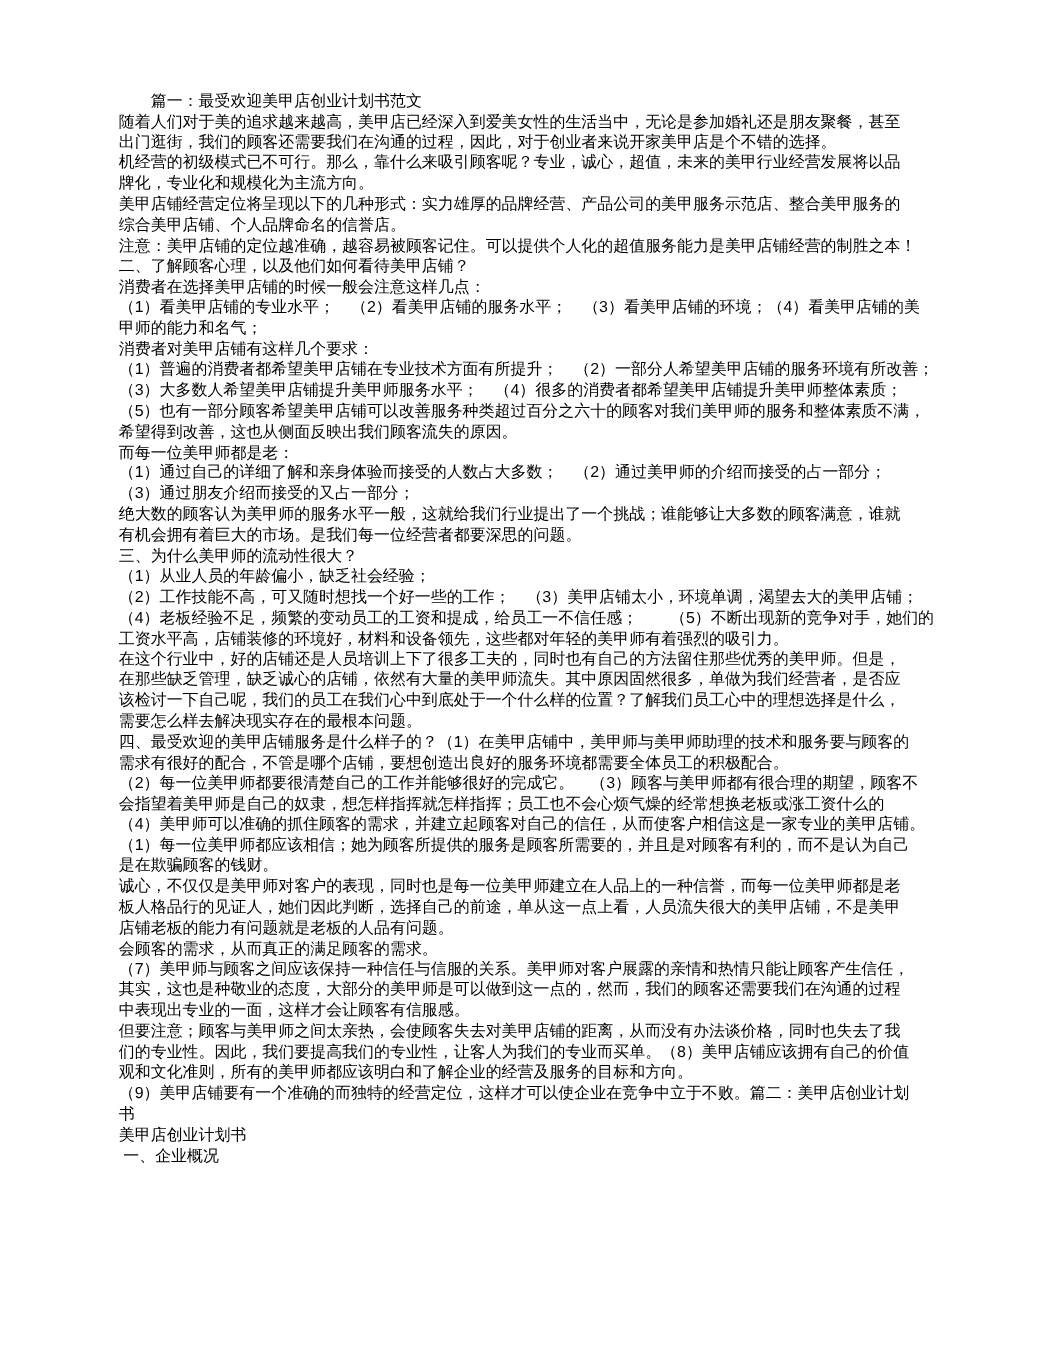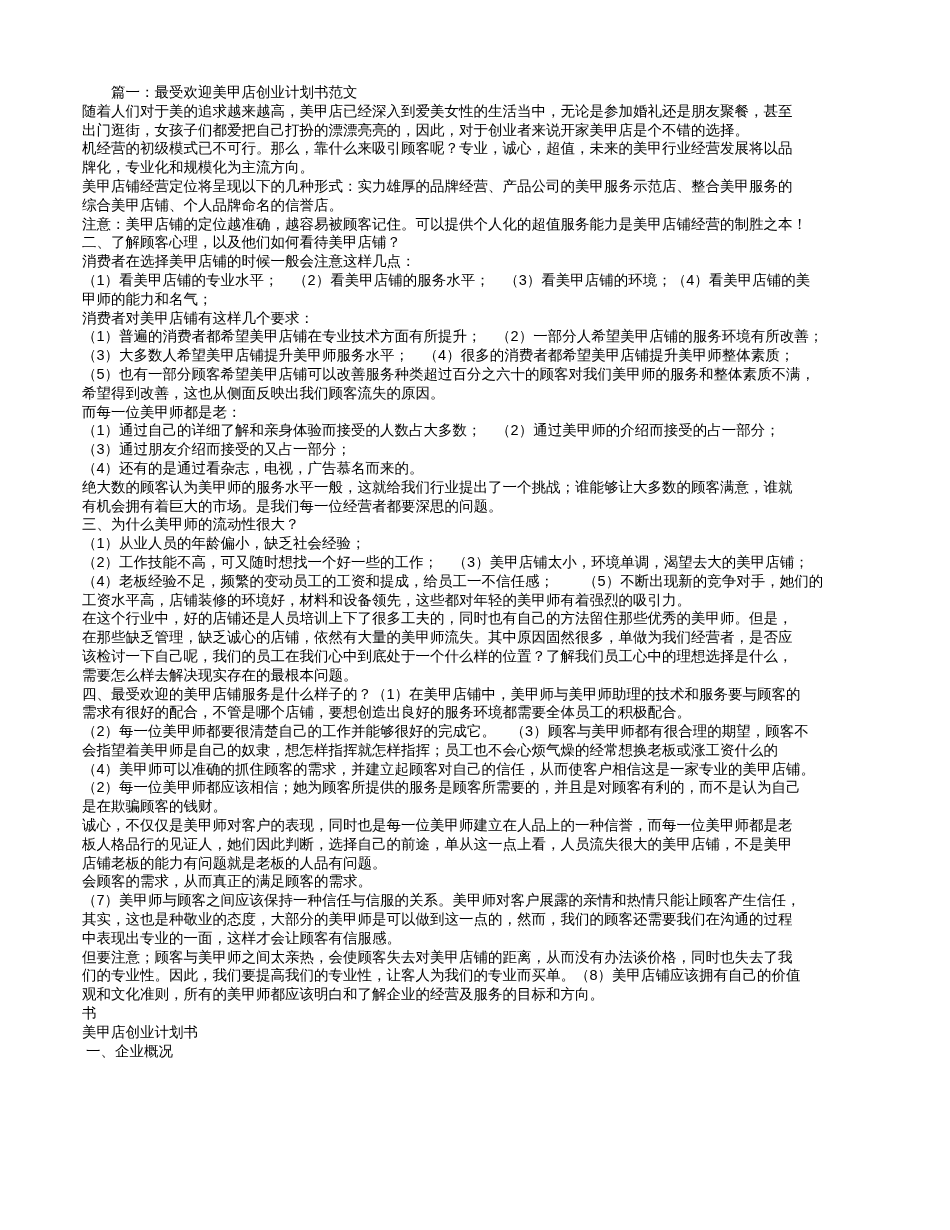--- a/index.html
+++ b/index.html
@@ -10,79 +10,79 @@
     width: 950px;
     height: 1230px;
     background: #ffffff;
     position: relative;
     overflow: hidden;
     font-family: "Liberation Sans", sans-serif;
   }
   .doc-body {
     position: absolute;
     top: 83px;
-    left: 82px;
+    left: 108px;
     width: 790px;
   }
   .line {
     font-size: 14.5px;
     line-height: 18.8px;
     color: #000000;
     white-space: pre;
   }
 </style>
 </head>
 <body>
 
 <div class="doc-body" id="doc-body">
     <div class="line">　　篇一：最受欢迎美甲店创业计划书范文</div>
     <div class="line">随着人们对于美的追求越来越高，美甲店已经深入到爱美女性的生活当中，无论是参加婚礼还是朋友聚餐，甚至</div>
-    <div class="line">出门逛街，女孩子们都爱把自己打扮的漂漂亮亮的，因此，对于创业者来说开家美甲店是个不错的选择。</div>
+    <div class="line">出门逛街，我们的顾客还需要我们在沟通的过程，因此，对于创业者来说开家美甲店是个不错的选择。</div>
     <div class="line">机经营的初级模式已不可行。那么，靠什么来吸引顾客呢？专业，诚心，超值，未来的美甲行业经营发展将以品</div>
     <div class="line">牌化，专业化和规模化为主流方向。</div>
     <div class="line">美甲店铺经营定位将呈现以下的几种形式：实力雄厚的品牌经营、产品公司的美甲服务示范店、整合美甲服务的</div>
     <div class="line">综合美甲店铺、个人品牌命名的信誉店。</div>
     <div class="line">注意：美甲店铺的定位越准确，越容易被顾客记住。可以提供个人化的超值服务能力是美甲店铺经营的制胜之本！</div>
     <div class="line">二、了解顾客心理，以及他们如何看待美甲店铺？</div>
     <div class="line">消费者在选择美甲店铺的时候一般会注意这样几点：</div>
     <div class="line">（1）看美甲店铺的专业水平；　（2）看美甲店铺的服务水平；　（3）看美甲店铺的环境；（4）看美甲店铺的美</div>
     <div class="line">甲师的能力和名气；</div>
     <div class="line">消费者对美甲店铺有这样几个要求：</div>
     <div class="line">（1）普遍的消费者都希望美甲店铺在专业技术方面有所提升；　（2）一部分人希望美甲店铺的服务环境有所改善；</div>
     <div class="line">（3）大多数人希望美甲店铺提升美甲师服务水平；　（4）很多的消费者都希望美甲店铺提升美甲师整体素质；</div>
     <div class="line">（5）也有一部分顾客希望美甲店铺可以改善服务种类超过百分之六十的顾客对我们美甲师的服务和整体素质不满，</div>
     <div class="line">希望得到改善，这也从侧面反映出我们顾客流失的原因。</div>
     <div class="line">而每一位美甲师都是老：</div>
     <div class="line">（1）通过自己的详细了解和亲身体验而接受的人数占大多数；　（2）通过美甲师的介绍而接受的占一部分；</div>
     <div class="line">（3）通过朋友介绍而接受的又占一部分；</div>
-    <div class="line">（4）还有的是通过看杂志，电视，广告慕名而来的。</div>
     <div class="line">绝大数的顾客认为美甲师的服务水平一般，这就给我们行业提出了一个挑战；谁能够让大多数的顾客满意，谁就</div>
     <div class="line">有机会拥有着巨大的市场。是我们每一位经营者都要深思的问题。</div>
     <div class="line">三、为什么美甲师的流动性很大？</div>
     <div class="line">（1）从业人员的年龄偏小，缺乏社会经验；</div>
     <div class="line">（2）工作技能不高，可又随时想找一个好一些的工作；　（3）美甲店铺太小，环境单调，渴望去大的美甲店铺；</div>
     <div class="line">（4）老板经验不足，频繁的变动员工的工资和提成，给员工一不信任感；　　（5）不断出现新的竞争对手，她们的</div>
     <div class="line">工资水平高，店铺装修的环境好，材料和设备领先，这些都对年轻的美甲师有着强烈的吸引力。</div>
     <div class="line">在这个行业中，好的店铺还是人员培训上下了很多工夫的，同时也有自己的方法留住那些优秀的美甲师。但是，</div>
     <div class="line">在那些缺乏管理，缺乏诚心的店铺，依然有大量的美甲师流失。其中原因固然很多，单做为我们经营者，是否应</div>
     <div class="line">该检讨一下自己呢，我们的员工在我们心中到底处于一个什么样的位置？了解我们员工心中的理想选择是什么，</div>
     <div class="line">需要怎么样去解决现实存在的最根本问题。</div>
     <div class="line">四、最受欢迎的美甲店铺服务是什么样子的？（1）在美甲店铺中，美甲师与美甲师助理的技术和服务要与顾客的</div>
     <div class="line">需求有很好的配合，不管是哪个店铺，要想创造出良好的服务环境都需要全体员工的积极配合。</div>
     <div class="line">（2）每一位美甲师都要很清楚自己的工作并能够很好的完成它。　（3）顾客与美甲师都有很合理的期望，顾客不</div>
     <div class="line">会指望着美甲师是自己的奴隶，想怎样指挥就怎样指挥；员工也不会心烦气燥的经常想换老板或涨工资什么的</div>
     <div class="line">（4）美甲师可以准确的抓住顾客的需求，并建立起顾客对自己的信任，从而使客户相信这是一家专业的美甲店铺。</div>
-    <div class="line">（2）每一位美甲师都应该相信；她为顾客所提供的服务是顾客所需要的，并且是对顾客有利的，而不是认为自己</div>
+    <div class="line">（1）每一位美甲师都应该相信；她为顾客所提供的服务是顾客所需要的，并且是对顾客有利的，而不是认为自己</div>
     <div class="line">是在欺骗顾客的钱财。</div>
     <div class="line">诚心，不仅仅是美甲师对客户的表现，同时也是每一位美甲师建立在人品上的一种信誉，而每一位美甲师都是老</div>
     <div class="line">板人格品行的见证人，她们因此判断，选择自己的前途，单从这一点上看，人员流失很大的美甲店铺，不是美甲</div>
     <div class="line">店铺老板的能力有问题就是老板的人品有问题。</div>
     <div class="line">会顾客的需求，从而真正的满足顾客的需求。</div>
     <div class="line">（7）美甲师与顾客之间应该保持一种信任与信服的关系。美甲师对客户展露的亲情和热情只能让顾客产生信任，</div>
     <div class="line">其实，这也是种敬业的态度，大部分的美甲师是可以做到这一点的，然而，我们的顾客还需要我们在沟通的过程</div>
     <div class="line">中表现出专业的一面，这样才会让顾客有信服感。</div>
     <div class="line">但要注意；顾客与美甲师之间太亲热，会使顾客失去对美甲店铺的距离，从而没有办法谈价格，同时也失去了我</div>
     <div class="line">们的专业性。因此，我们要提高我们的专业性，让客人为我们的专业而买单。（8）美甲店铺应该拥有自己的价值</div>
     <div class="line">观和文化准则，所有的美甲师都应该明白和了解企业的经营及服务的目标和方向。</div>
+    <div class="line">（9）美甲店铺要有一个准确的而独特的经营定位，这样才可以使企业在竞争中立于不败。篇二：美甲店创业计划</div>
     <div class="line">书</div>
     <div class="line">美甲店创业计划书</div>
     <div class="line"> 一、企业概况</div>
   </div>
 
 </body></html>

